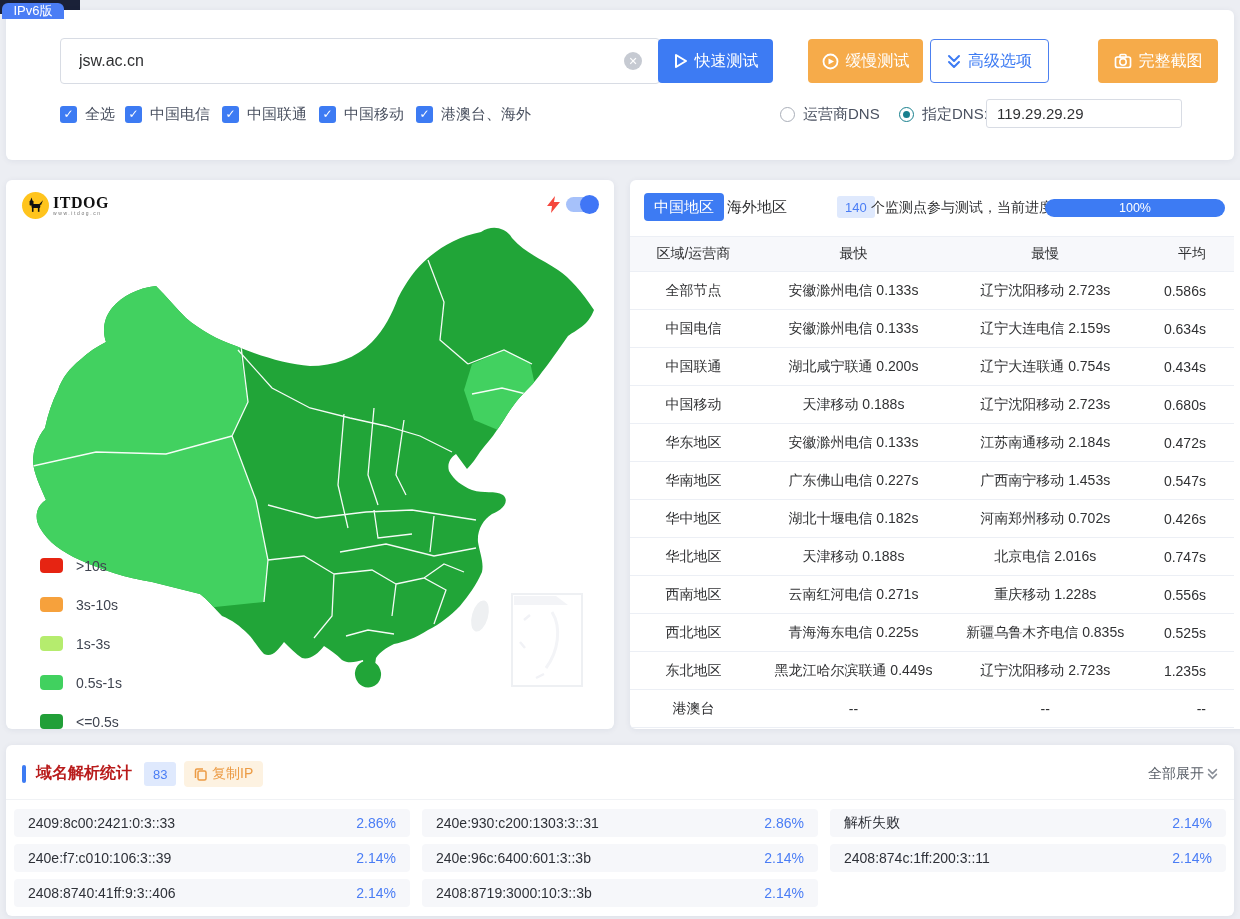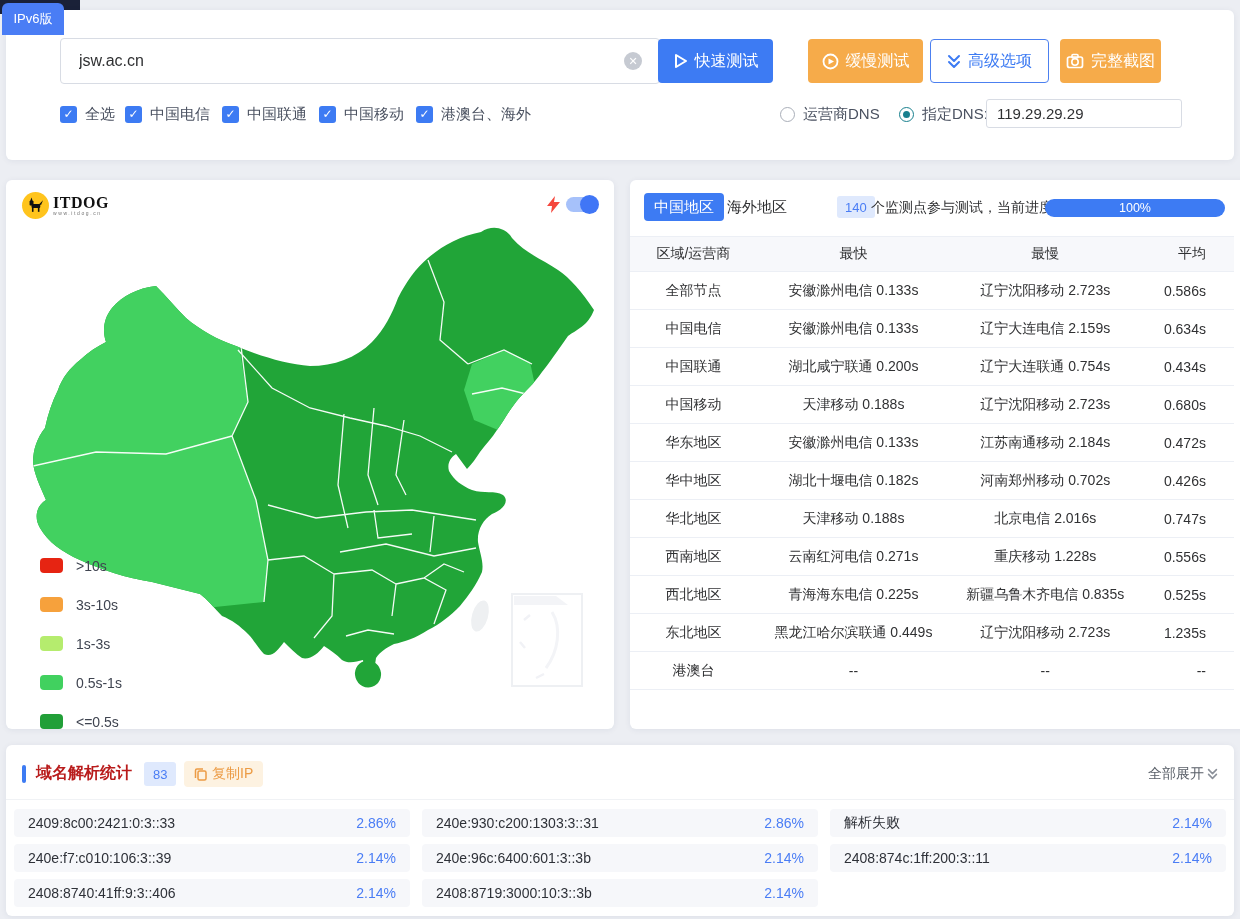--- a/index.html
+++ b/index.html
@@ -4,35 +4,35 @@
 <style>
   * { margin:0; padding:0; box-sizing:border-box; }
   html,body { width:1240px; height:919px; overflow:hidden; }
   body { background:#eceef3; font-family:"Liberation Sans","DejaVu Sans",sans-serif; color:#303133; }
   .stage { position:relative; width:1240px; height:919px; }
   .card { position:absolute; background:#fff; border-radius:6px; box-shadow:0 1px 6px rgba(30,40,80,.07); }
 
   
   .top-card { left:6px; top:10px; width:1228px; height:150px; }
   .ipv6-shadow { position:absolute; left:0; top:0; width:80px; height:14px; background:#1a2138; }
-  .ipv6-tab { position:absolute; left:2px; top:3px; width:62px; height:32px; background:#4a7df5; color:#fff;
+  .ipv6-tab { position:absolute; left:2px; top:3px; width:62px; height:16px; background:#4a7df5; color:#fff;
               font-size:13px; display:flex; align-items:center; justify-content:center; border-radius:6px 6px 0 0; z-index:5; }
   .domain-input { position:absolute; left:54px; top:28px; width:600px; height:46px; border:1px solid #d8dce4;
                   border-radius:4px; font-size:16px; color:#303133; padding:0 40px 0 18px; outline:none;
                   font-family:"Liberation Sans","DejaVu Sans",sans-serif; }
   .clear-ic { position:absolute; left:618px; top:42px; width:18px; height:18px; border-radius:50%; background:#c6cad2;
               color:#fff; font-size:11px; display:flex; align-items:center; justify-content:center; cursor:pointer; }
   .clear-ic::after { content:"✕"; }
   .btn { position:absolute; top:29px; height:44px; border-radius:4px; font-size:16px; color:#fff; display:flex;
          align-items:center; justify-content:center; gap:7px; cursor:pointer; }
   .btn svg { display:block; }
   .btn-quick { left:652px; width:115px; background:#3d7bf3; }
   .btn-slow  { left:802px; width:115px; background:#f6ab4a; }
   .btn-adv   { left:924px; width:119px; background:#fff; border:1px solid #4c80f0; color:#3d7bf3; }
-  .btn-shot  { left:1054px; width:101px; background:#f6ab4a; }
+  .btn-shot  { left:1092px; width:120px; background:#f6ab4a; }
   .cbrow { position:absolute; top:92px; height:24px; display:flex; align-items:center; gap:8px; font-size:15px; color:#4a5160; }
   .cb { width:17px; height:17px; background:#3d7bf3; border-radius:3px; color:#fff; font-size:12px; font-weight:bold;
         display:flex; align-items:center; justify-content:center; }
   .cb::after { content:"✓"; }
   .radio { width:15px; height:15px; border-radius:50%; border:1.5px solid #a9aeb8; background:#fff; }
   .radio.sel { border-color:#19808e; display:flex; align-items:center; justify-content:center; }
   .radio.sel::after { content:""; width:7px; height:7px; border-radius:50%; background:#19808e; }
   .rrow { position:absolute; top:92px; height:24px; display:flex; align-items:center; gap:8px; font-size:15px; color:#4a5160; }
   .dns-input { position:absolute; left:980px; top:89px; width:196px; height:29px; border:1px solid #d8dce4; border-radius:3px;
                font-size:15px; color:#303133; padding:12px 10px; outline:none; font-family:"Liberation Sans","DejaVu Sans",sans-serif; }
@@ -272,20 +272,26 @@
         <div class="c3">辽宁沈阳移动 2.723s</div>
         <div class="c4">0.680s</div>
       </div>
       <div class="trow">
         <div class="c1">华东地区</div>
         <div class="c2">安徽滁州电信 0.133s</div>
         <div class="c3">江苏南通移动 2.184s</div>
         <div class="c4">0.472s</div>
       </div>
       <div class="trow">
+        <div class="c1">华南地区</div>
+        <div class="c2">广东佛山电信 0.227s</div>
+        <div class="c3">广西南宁移动 1.453s</div>
+        <div class="c4">0.547s</div>
+      </div>
+      <div class="trow">
         <div class="c1">华中地区</div>
         <div class="c2">湖北十堰电信 0.182s</div>
         <div class="c3">河南郑州移动 0.702s</div>
         <div class="c4">0.426s</div>
       </div>
       <div class="trow">
         <div class="c1">华北地区</div>
         <div class="c2">天津移动 0.188s</div>
         <div class="c3">北京电信 2.016s</div>
         <div class="c4">0.747s</div>

